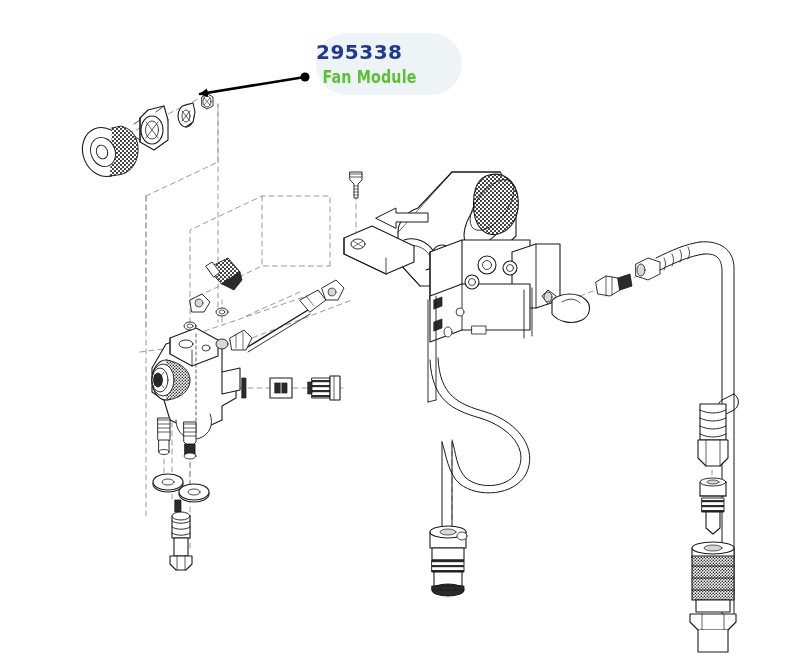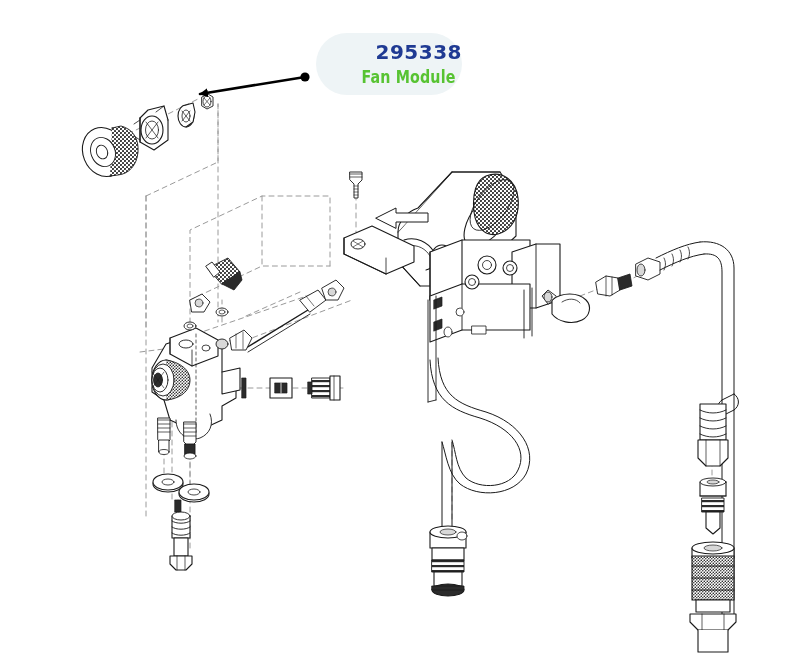--- a/index.html
+++ b/index.html
@@ -27,21 +27,21 @@
     top: 0;
     width: 800px;
     height: 671px;
     display: block;
   }
   .callout-pill {
     position: absolute;
     box-sizing: border-box;
     display: flex;
     flex-direction: column;
-    align-items: flex-end;
+    align-items: flex-start;
     justify-content: center;
     border-radius: 34px;
     background: #eef4f6;
     line-height: 1;
   }
   .callout-number {
     font-family: "DejaVu Sans", sans-serif;
     font-weight: bold;
     font-size: 20px;
     letter-spacing: 0.5px;

